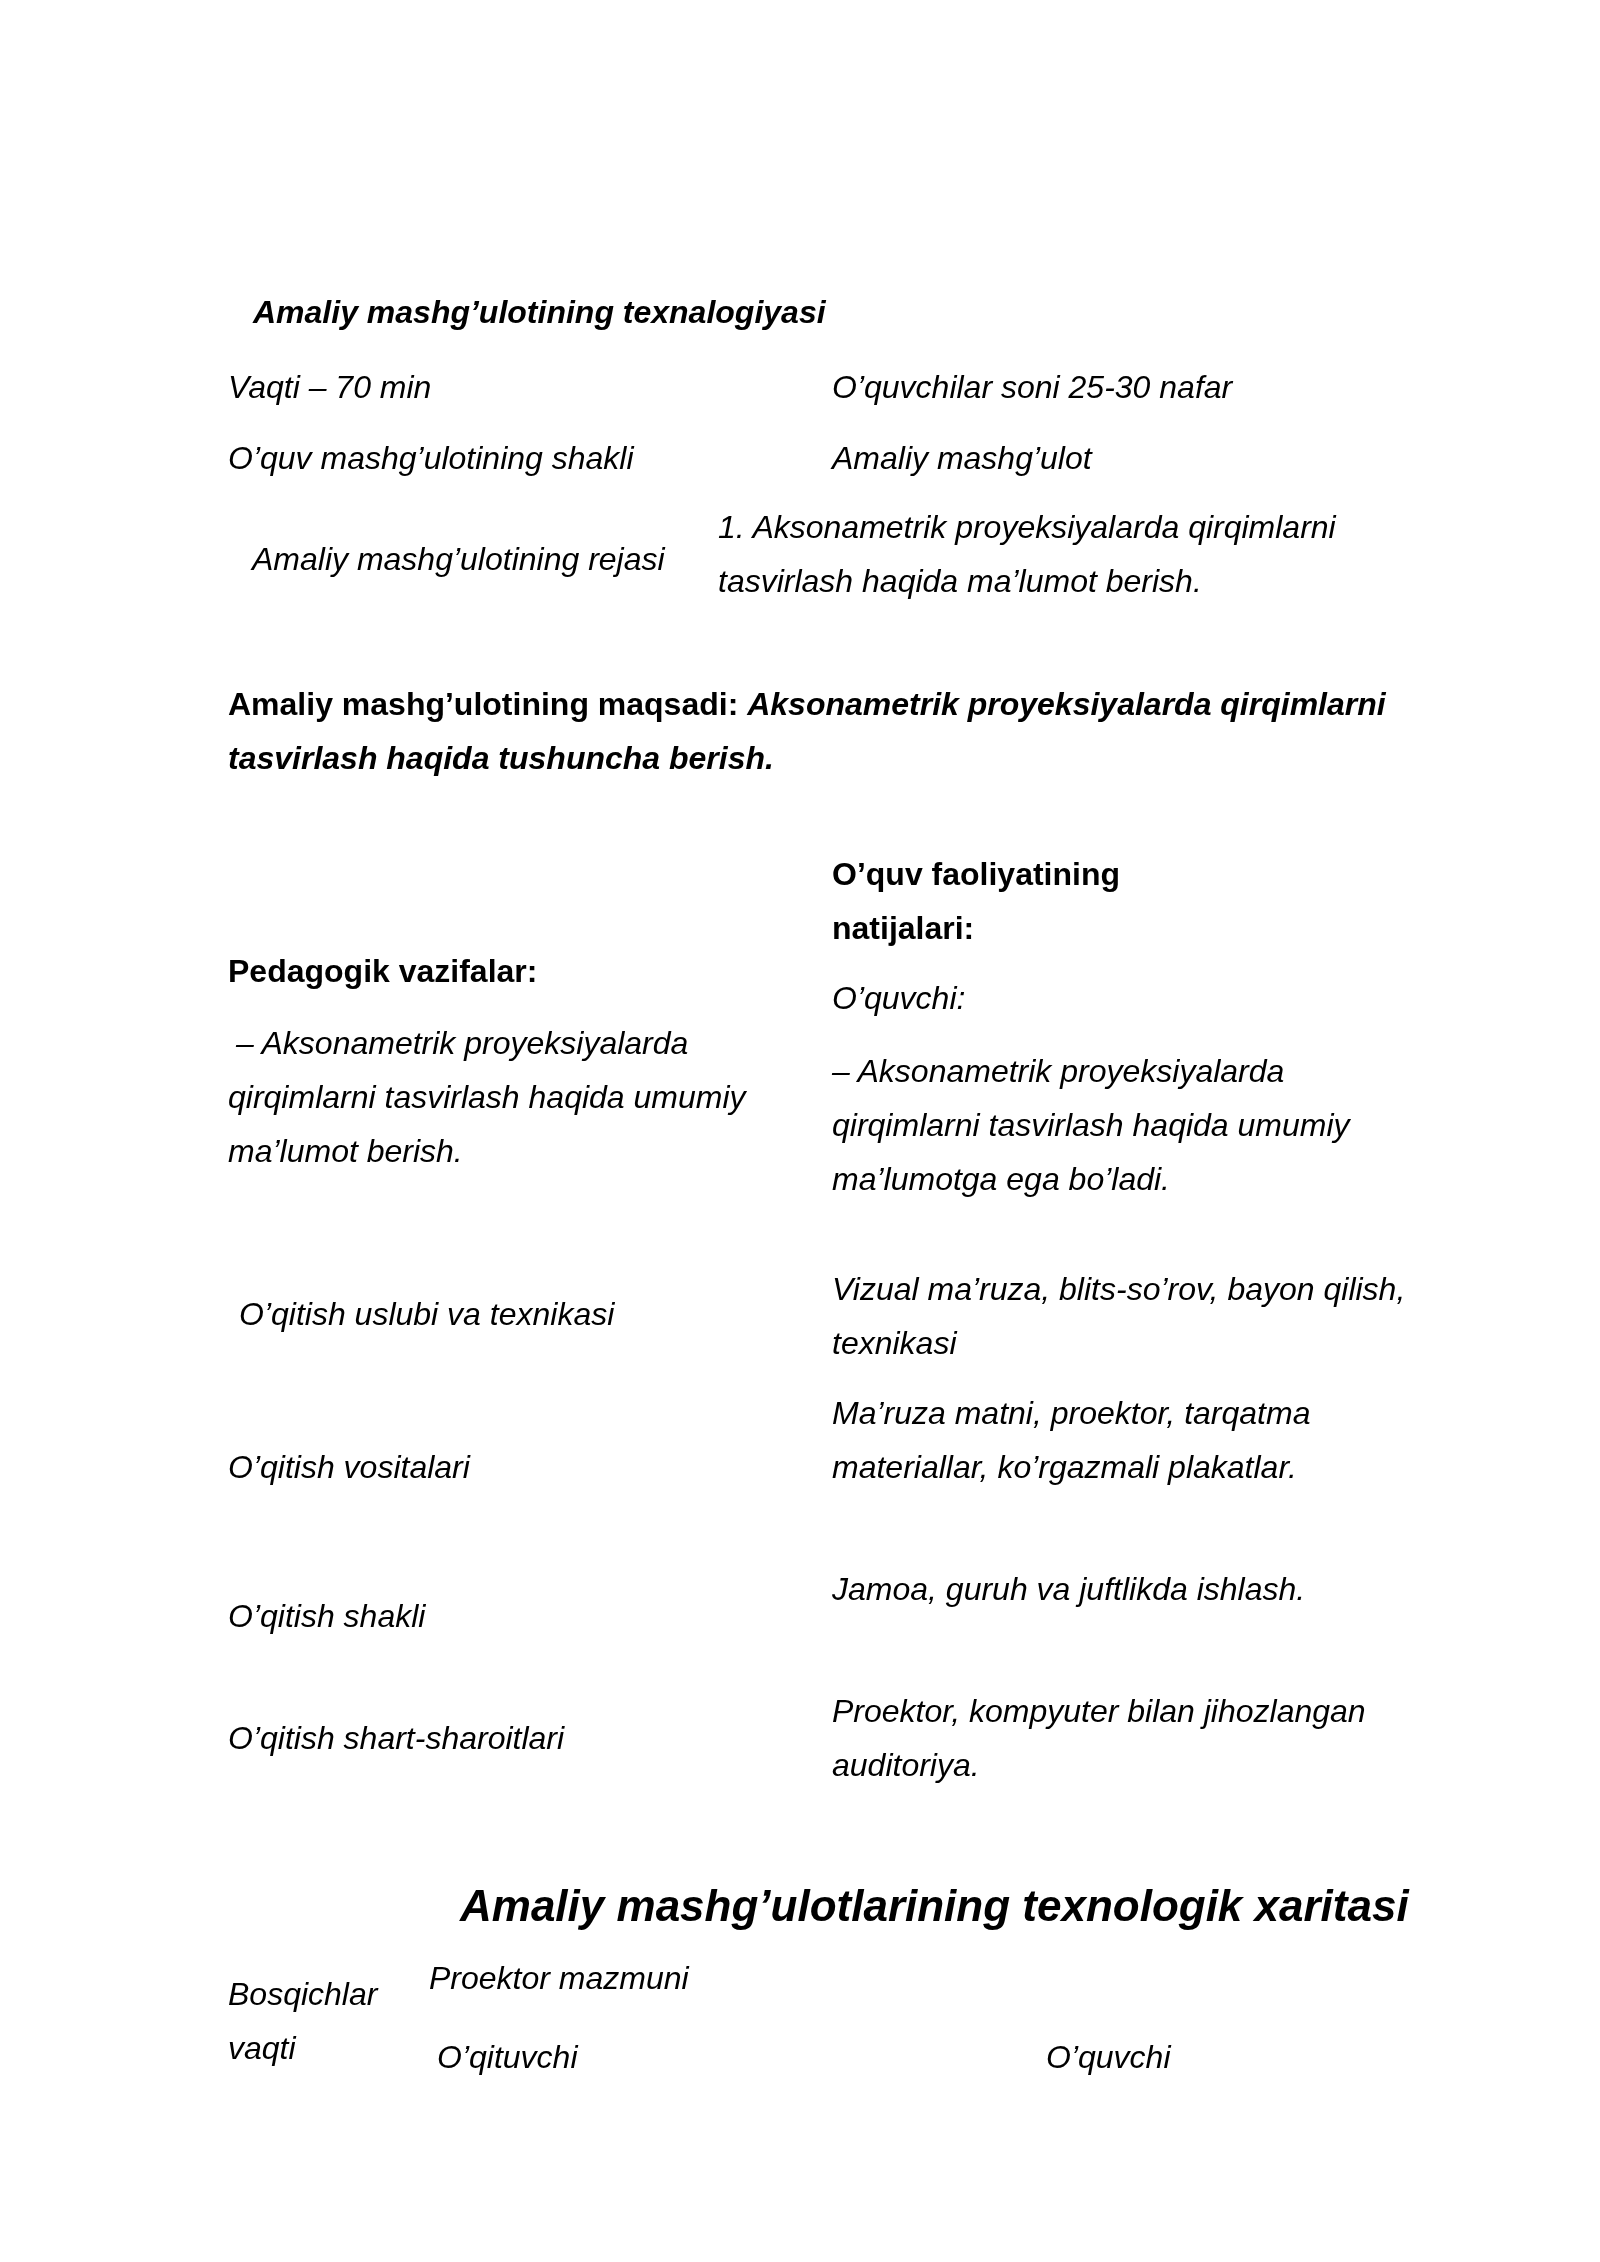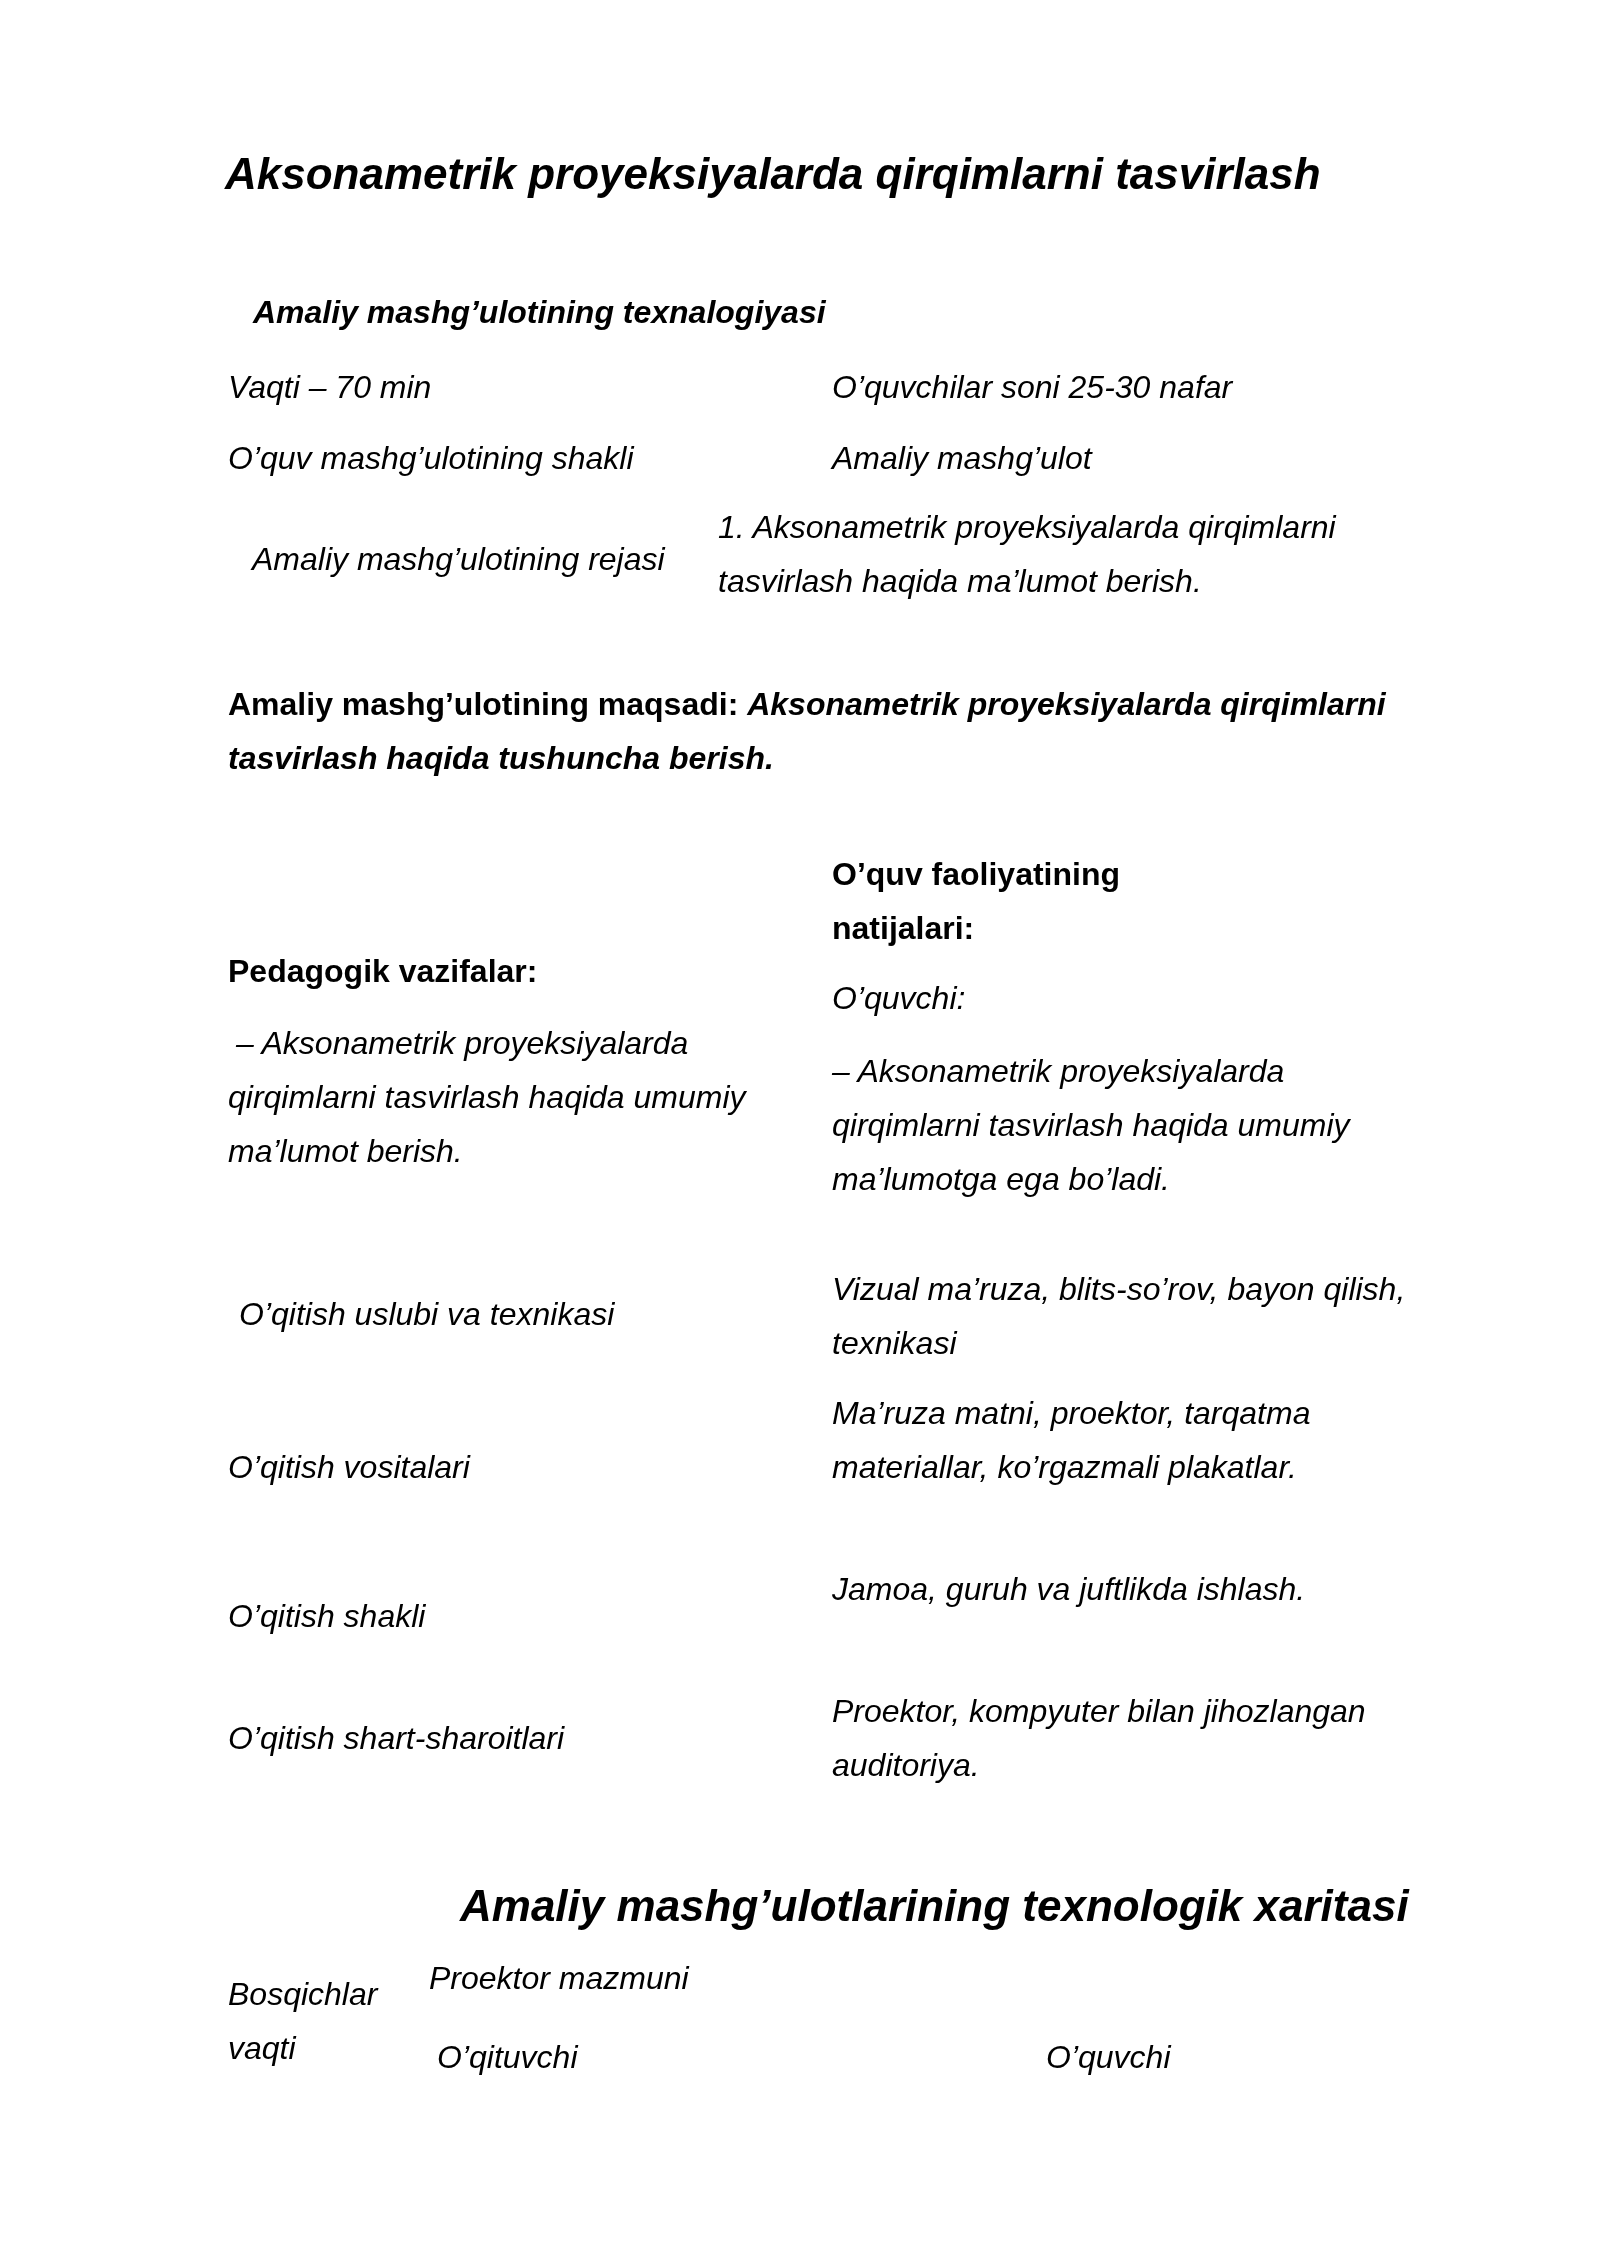--- a/index.html
+++ b/index.html
@@ -27,21 +27,20 @@
   .upright { font-style: normal; }
   .title { font-size: 44px; line-height: 56px; }
   .nowrap { white-space: nowrap; }
   .indent8 { text-indent: 8px; }
 </style>
 </head>
 <body>
 
 <div class="page">
 
-  <div class="txt bold title nowrap" style="left:225px; top:146px;">Aksonametrik proyeksiyalarda qirqimlarni tasvirlash</div>
 
   <div class="txt bold nowrap" style="left:253px; top:285px;">Amaliy mashg’ulotining texnalogiyasi</div>
 
   <div class="txt nowrap" style="left:228px; top:360px;">Vaqti – 70 min</div>
   <div class="txt nowrap" style="left:832px; top:360px;">O’quvchilar soni 25-30 nafar</div>
 
   <div class="txt nowrap" style="left:228px; top:431px;">O’quv mashg’ulotining shakli</div>
   <div class="txt nowrap" style="left:832px; top:431px;">Amaliy mashg’ulot</div>
 
   <div class="txt" style="left:228px; top:532px; width:470px;margin-left:24px;">Amaliy mashg’ulotining rejasi</div>

